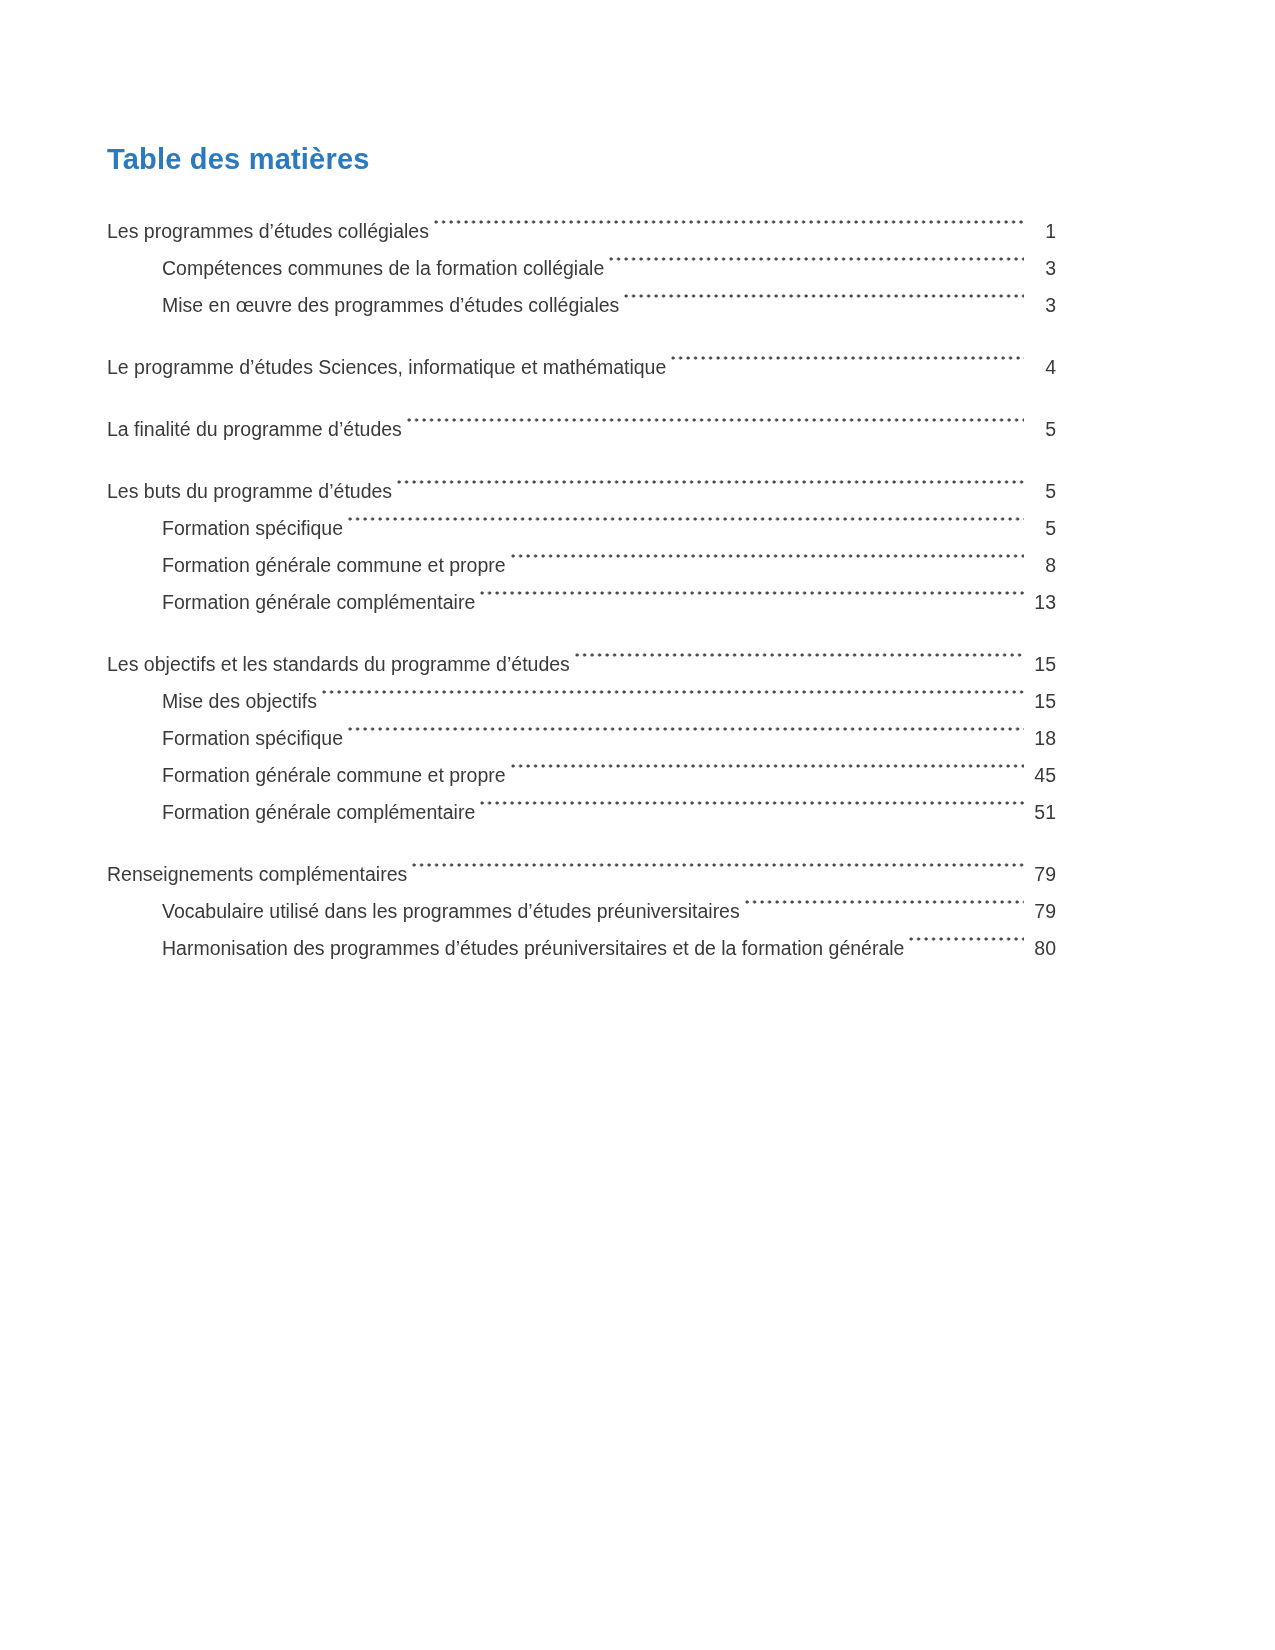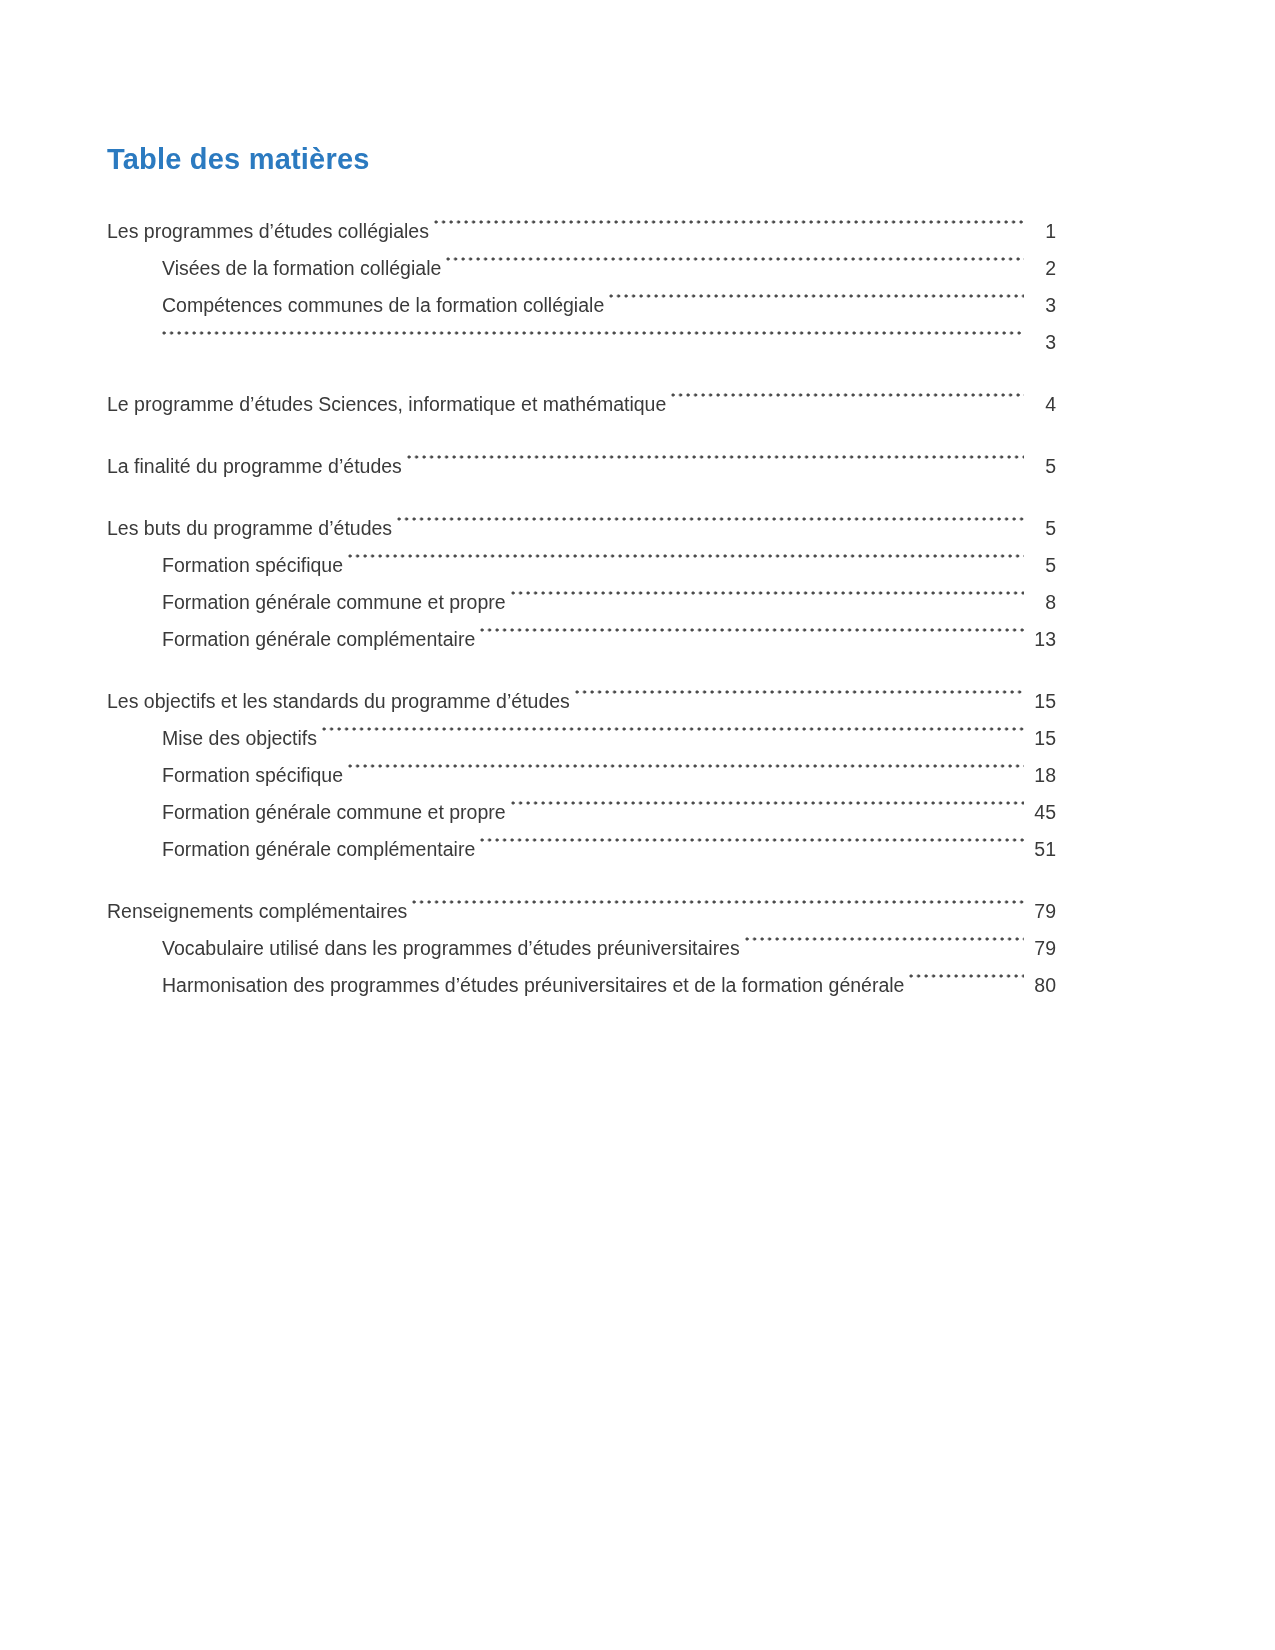--- a/index.html
+++ b/index.html
@@ -70,30 +70,26 @@
 <div class="page">
   <h1 class="page-title">Table des matières</h1>
 
   <div class="toc">
       <div class="toc-row level-0">
     <span class="toc-label">Les programmes d’études collégiales</span>
     <span class="toc-leader"></span>
     <span class="toc-pagenum">1</span>
   </div>
       <div class="toc-row level-1">
-    <span class="toc-label">Visées de la formation collégiale</span>
-    <span class="toc-leader"></span>
-    <span class="toc-pagenum">2</span>
-  </div>
-      <div class="toc-row level-1">
     <span class="toc-label">Compétences communes de la formation collégiale</span>
     <span class="toc-leader"></span>
     <span class="toc-pagenum">3</span>
   </div>
       <div class="toc-row level-1">
+    <span class="toc-label">Mise en œuvre des programmes d’études collégiales</span>
     <span class="toc-leader"></span>
     <span class="toc-pagenum">3</span>
   </div>
       <div class="toc-row level-0 group-start">
     <span class="toc-label">Le programme d’études Sciences, informatique et mathématique</span>
     <span class="toc-leader"></span>
     <span class="toc-pagenum">4</span>
   </div>
       <div class="toc-row level-0 group-start">
     <span class="toc-label">La finalité du programme d’études</span>

